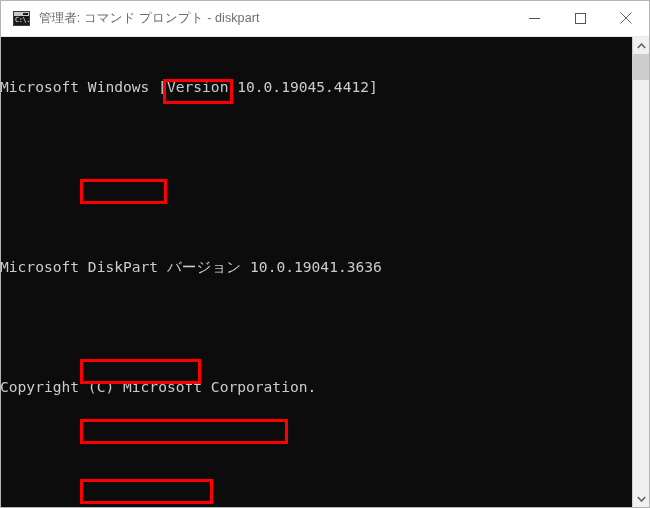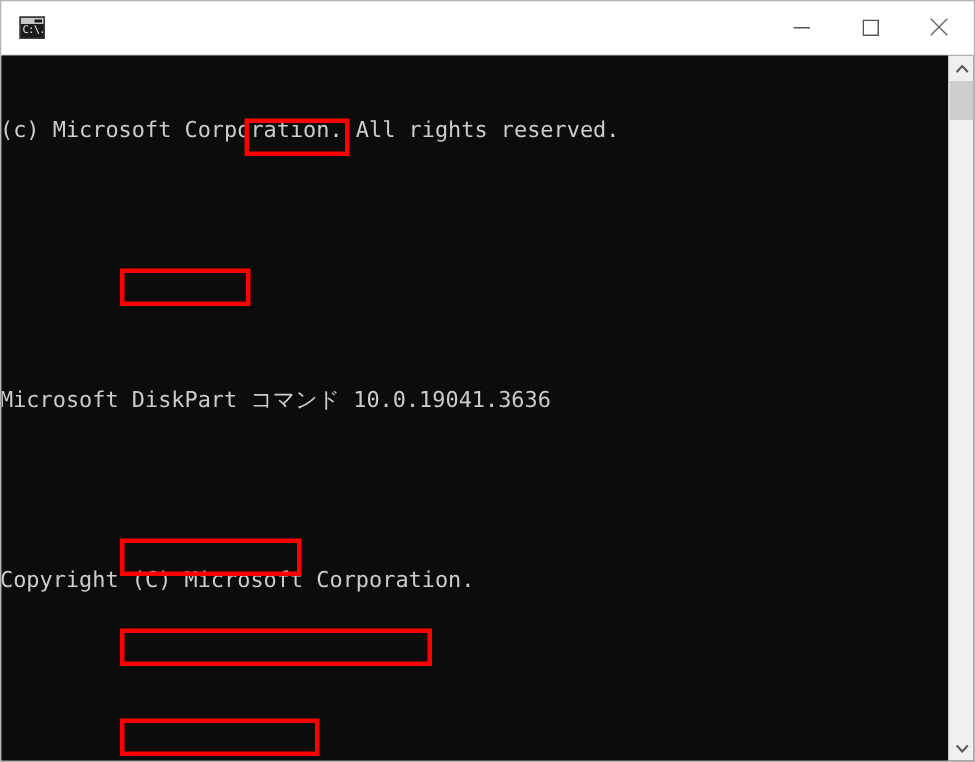--- a/index.html
+++ b/index.html
@@ -166,20 +166,21 @@
 </head>
 <body>
 
 <div id="window">
 
   <div id="titlebar">
     <div id="title-icon">
       <div class="bar"></div>
       <div class="prompt">C:\.</div>
     </div>
+    <div id="title-text">管理者: コマンド プロンプト - diskpart</div>
 
     <div id="window-controls">
       <div class="win-btn">
         <svg width="11" height="11" viewBox="0 0 11 11" aria-hidden="true">
           <line x1="0" y1="5.5" x2="11" y2="5.5" stroke="#555555" stroke-width="1"></line>
         </svg>
       </div>
       <div class="win-btn">
         <svg width="11" height="11" viewBox="0 0 11 11" aria-hidden="true">
           <rect x="0.5" y="0.5" width="10" height="10" fill="none" stroke="#555555" stroke-width="1"></rect>
@@ -191,24 +192,24 @@
           <line x1="11.5" y1="0.5" x2="0.5" y2="11.5" stroke="#666666" stroke-width="1"></line>
         </svg>
       </div>
     </div>
   </div>
 
   <div id="console-area">
 
     <div id="console">
       <div id="console-text">
-        <div class="line">(c) Microsoft Corporation. All rights reserved.</div>
+        <div class="line">Microsoft Windows [Version 10.0.19045.4412]</div>
         <div class="line blank"></div>
         <div class="line blank"></div>
-        <div class="line">Microsoft DiskPart コマンド 10.0.19041.3636</div>
+        <div class="line">Microsoft DiskPart バージョン 10.0.19041.3636</div>
         <div class="line blank"></div>
         <div class="line">Copyright (C) Microsoft Corporation.</div>
         
         
         
         
         
         
         
         

